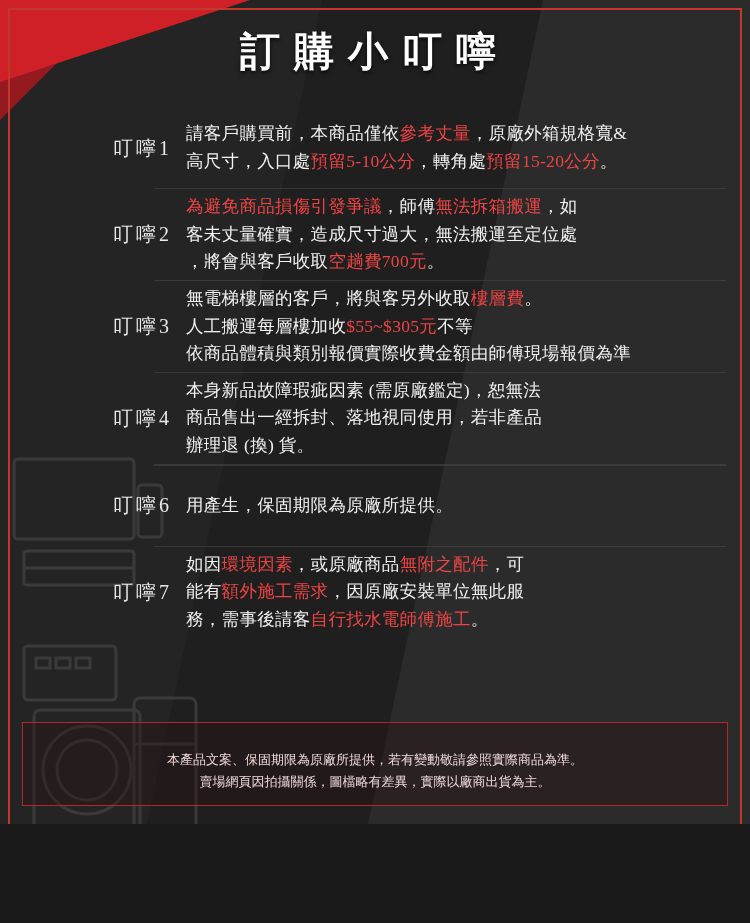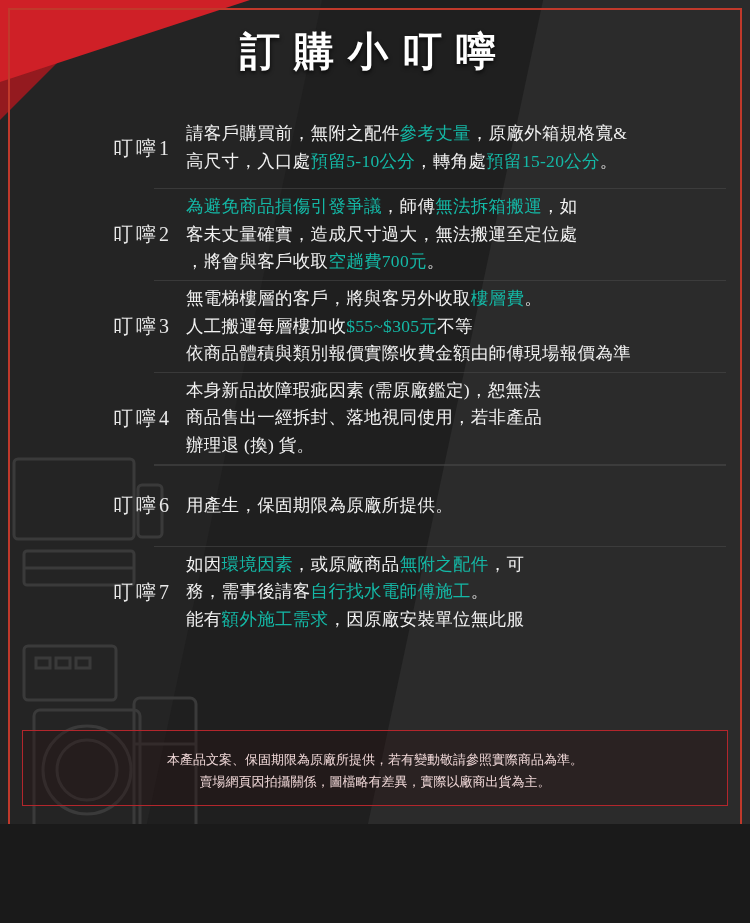--- a/index.html
+++ b/index.html
@@ -105,34 +105,34 @@
   }
   .row .body {
     flex: 1 1 auto;
     color: #f2f2f2;
     font-family: "Liberation Serif", serif;
     font-size: 17.5px;
     line-height: 1.58;
     text-align: justify;
     letter-spacing: .3px;
   }
-  .row .body .hl { color: #14b8a6; }
+  .row .body .hl { color: #ef4444; }
   .sep {
     height: 1px;
     background: #4a4a4a;
     margin: 0 24px 0 150px;
     opacity: .55;
   }
   .footer {
     position: absolute;
     left: 22px; right: 22px;
     bottom: 18px;
     border: 1px solid #b3262c;
     background: rgba(40,18,18,.35);
-    padding: 18px 8px 12px;
+    padding: 26px 8px 12px;
     text-align: center;
     color: #f0d8d8;
     font-family: "Liberation Serif", serif;
     font-size: 13px;
     line-height: 1.7;
     z-index: 5;
   }
 </style>
 </head>
 <body>
@@ -166,21 +166,21 @@
   </div>
 
   <div class="frame"></div>
 
   <div class="title">訂購小叮嚀</div>
 
   <div class="rows">
       <div class="row">
         <div class="tag">叮嚀1</div>
         <div class="body">
-          <div><span>請客戶購買前，無附之配件</span><span class="hl">參考丈量</span><span>，原廠外箱規格寬&amp;</span></div>
+          <div><span>請客戶購買前，本商品僅依</span><span class="hl">參考丈量</span><span>，原廠外箱規格寬&amp;</span></div>
           <div><span>高尺寸，入口處</span><span class="hl">預留5-10公分</span><span>，轉角處</span><span class="hl">預留15-20公分</span><span>。</span></div>
         </div>
       </div>
       <div class="sep"></div>
       <div class="row">
         <div class="tag">叮嚀2</div>
         <div class="body">
           <div><span class="hl">為</span><span class="hl">避免商品損傷引發爭議</span><span>，師傅</span><span class="hl">無法拆箱搬運</span><span>，如</span></div>
           <div><span>客未丈量確實，造成尺寸過大，無法搬運至定位處</span></div>
           <div><span>，將會與客戶收取</span><span class="hl">空趟費700元</span><span>。</span></div>
@@ -210,22 +210,22 @@
         <div class="tag">叮嚀6</div>
         <div class="body">
           <div><span>用產生，保固期限為原廠所提供。</span></div>
         </div>
       </div>
       <div class="sep"></div>
       <div class="row">
         <div class="tag">叮嚀7</div>
         <div class="body">
           <div><span>如因</span><span class="hl">環境因素</span><span>，或原廠商品</span><span class="hl">無附之配件</span><span>，可</span></div>
+          <div><span>能有</span><span class="hl">額外施工需求</span><span>，因原廠安裝單位無此服</span></div>
           <div><span>務，需事後請客</span><span class="hl">自行找水電師傅施工</span><span>。</span></div>
-          <div><span>能有</span><span class="hl">額外施工需求</span><span>，因原廠安裝單位無此服</span></div>
         </div>
       </div>
     </div>
 
   <div class="footer">
     <div>本產品文案、保固期限為原廠所提供，若有變動敬請參照實際商品為準。</div>
     <div>賣場網頁因拍攝關係，圖檔略有差異，實際以廠商出貨為主。</div>
   </div>
 
 </div>

